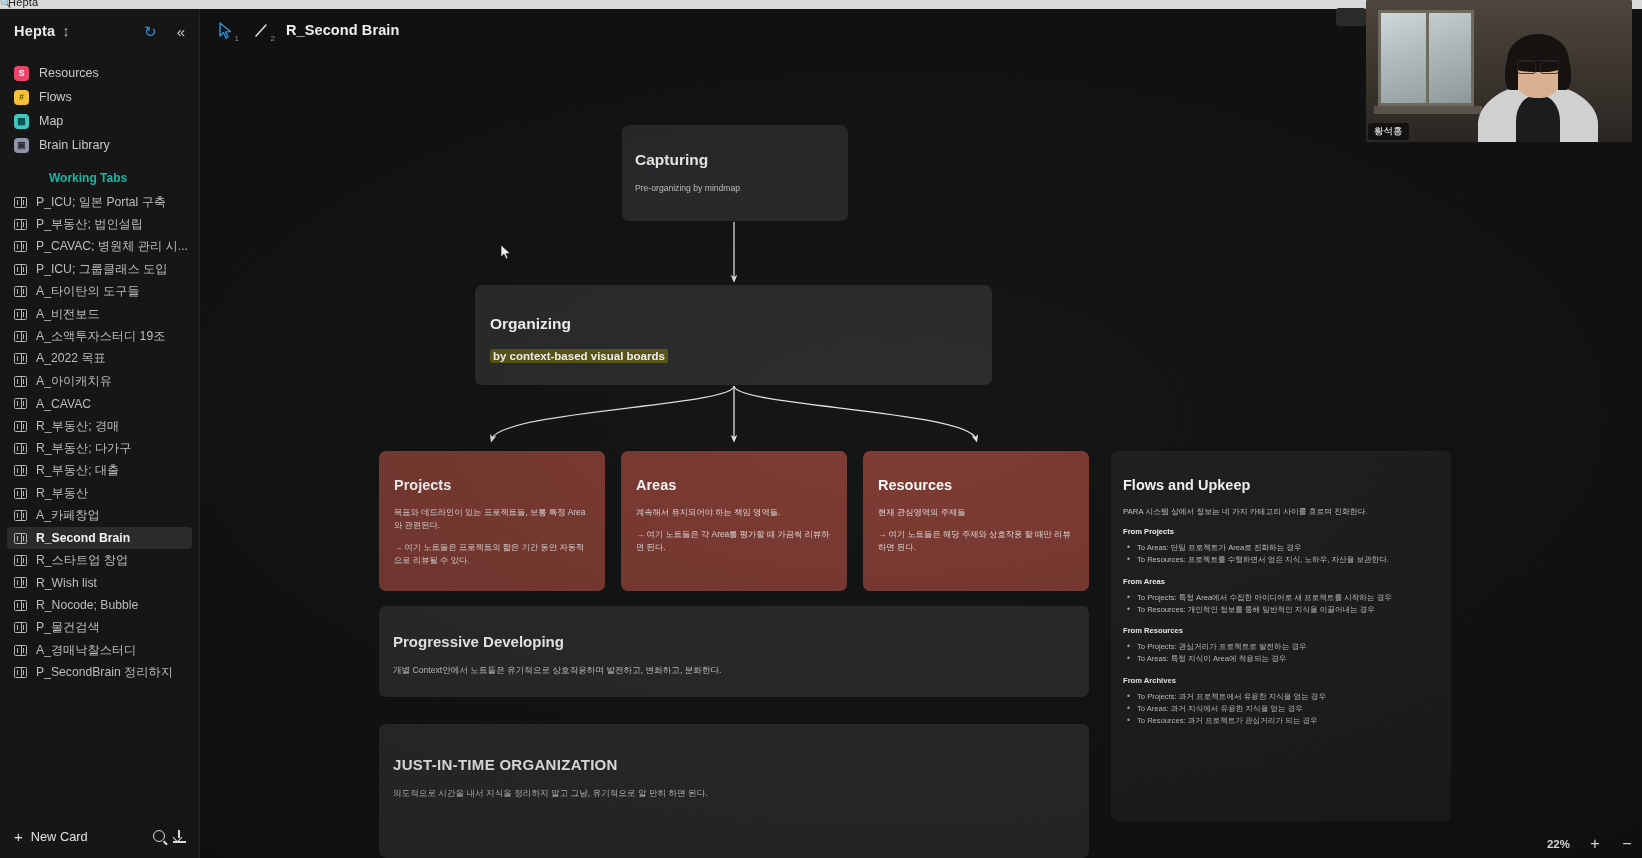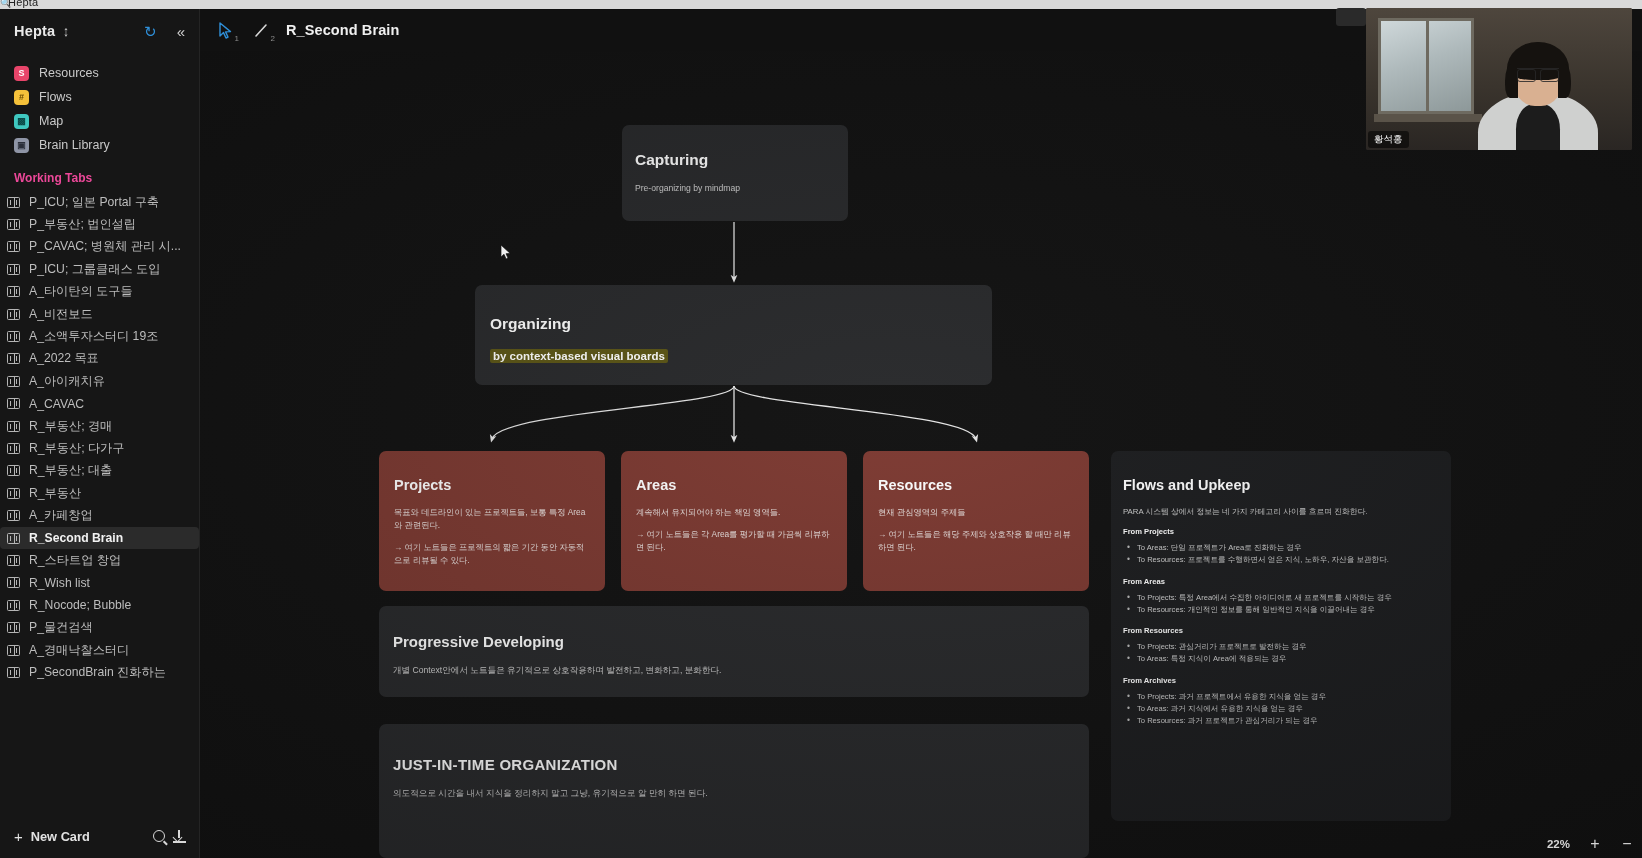--- a/index.html
+++ b/index.html
@@ -46,23 +46,23 @@
     display: flex; align-items: center; justify-content: center;
     font-size: 9px; color: #fff; font-weight: bold; flex: none;
   }
   .sq.timeline { background: #e8456a; }
   .sq.tags     { background: #f5c13a; color: #6b4a00; }
   .sq.map      { background: #3fc8c0; color: #0a4a47; }
   .sq.library  { background: #8f95a6; color: #2b2f3a; }
 
   .sb-section {
     padding: 14px 14px 6px 14px;
-    font-size: 12px; font-weight: bold; color: #ec4899;
-  }
-  .tab-list { padding: 0 0; }
+    font-size: 12px; font-weight: bold; color: #14b8a6; margin-left: 35px;
+  }
+  .tab-list { padding: 0 7px; }
   .tab-item {
     display: flex; align-items: center; gap: 9px;
     height: 22.4px; padding: 0 7px; border-radius: 4px;
     font-size: 12.2px; color: #bdbdbd; white-space: nowrap; overflow: hidden;
   }
   .tab-item.selected { background: #2b2b2b; color: #f2f2f2; font-weight: bold; }
   .ic-book {
     flex: none; width: 13px; height: 11px; position: relative;
     border: 1px solid #b5b5b5; border-radius: 1.5px;
   }
@@ -74,21 +74,21 @@
     content:""; position:absolute; left: 2px; top: 2px; width: 1px; height: 5px;
     background: #b5b5b5; box-shadow: 6px 0 0 #b5b5b5;
   }
 
   .sb-foot {
     position: absolute; bottom: 0; left: 0; width: 200px; height: 44px;
     display: flex; align-items: center; padding: 0 14px; gap: 8px;
     color: #e2e2e2; font-size: 13px;
   }
   .sb-foot .plus { font-size: 15px; line-height: 1; }
-  .sb-foot .newcard { font-weight: bold; font-size: 12.8px; }
+  .sb-foot .newcard { font-weight: normal; font-size: 12.8px; }
   .sb-foot .spacer { flex: 1; }
   .ic-mag { width: 12px; height: 12px; border: 1.6px solid #d8d8d8; border-radius: 50%; position: relative; }
   .ic-mag::after { content:""; position:absolute; right: -4px; bottom: -3px; width: 5px; height: 1.6px; background:#d8d8d8; transform: rotate(45deg); }
   .ic-dl { position: relative; width: 13px; height: 13px; }
   .ic-dl::before { content:""; position:absolute; left:5px; top:0; width:1.6px; height:8px; background:#d8d8d8; }
   .ic-dl::after { content:""; position:absolute; left:1px; top:4px; width:6px; height:6px; border-right:1.6px solid #d8d8d8; border-bottom:1.6px solid #d8d8d8; transform: rotate(45deg); }
   .ic-dl-base { position:absolute; left:0; bottom:0; width:13px; height:1.6px; background:#d8d8d8; }
 
   
   .topbar {
@@ -172,21 +172,21 @@
     color: #d6d6d6; font-size: 12px;
   }
   .zoomctl .pct { font-weight: bold; font-size: 11.5px; }
   .zoomctl .zb { font-size: 16px; line-height: 1; width: 14px; text-align: center; }
 
   
   .cursor { position: absolute; left: 300px; top: 193px; width: 12px; height: 17px; }
 
   
   .webcam {
-    position: absolute; right: 10px; top: 8px; width: 266px; height: 142px;
+    position: absolute; right: 10px; top: 0px; width: 266px; height: 142px;
     background: #2e2b27; overflow: hidden; border-radius: 2px;
   }
   .wc-wall { position:absolute; inset:0; background: linear-gradient(180deg,#4e463d 0%,#3a342d 55%,#2a2623 100%); }
   .wc-window {
     position: absolute; left: 12px; top: 10px; width: 96px; height: 96px;
     background: linear-gradient(160deg,#cfd8da 0%,#aeb9bb 45%,#8d9899 100%);
     border: 3px solid #6e6a60;
   }
   .wc-window::after {
     content:""; position:absolute; left:50%; top:0; width:3px; height:100%; background:#6e6a60;
@@ -354,21 +354,21 @@
       <div class="tab-item">
           <span class="ic-book"></span>
           <span>P_물건검색</span>
         </div>
       <div class="tab-item">
           <span class="ic-book"></span>
           <span>A_경매낙찰스터디</span>
         </div>
       <div class="tab-item">
           <span class="ic-book"></span>
-          <span>P_SecondBrain 진화하는</span>
+          <span>P_SecondBrain 정리하지</span>
         </div>
     </div>
 
     <div class="sb-foot">
       <span class="plus">+</span>
       <span class="newcard">New Card</span>
       <span class="spacer"></span>
       <span class="ic-mag"></span>
       <span class="ic-dl">
           <span class="ic-dl-base"></span>

